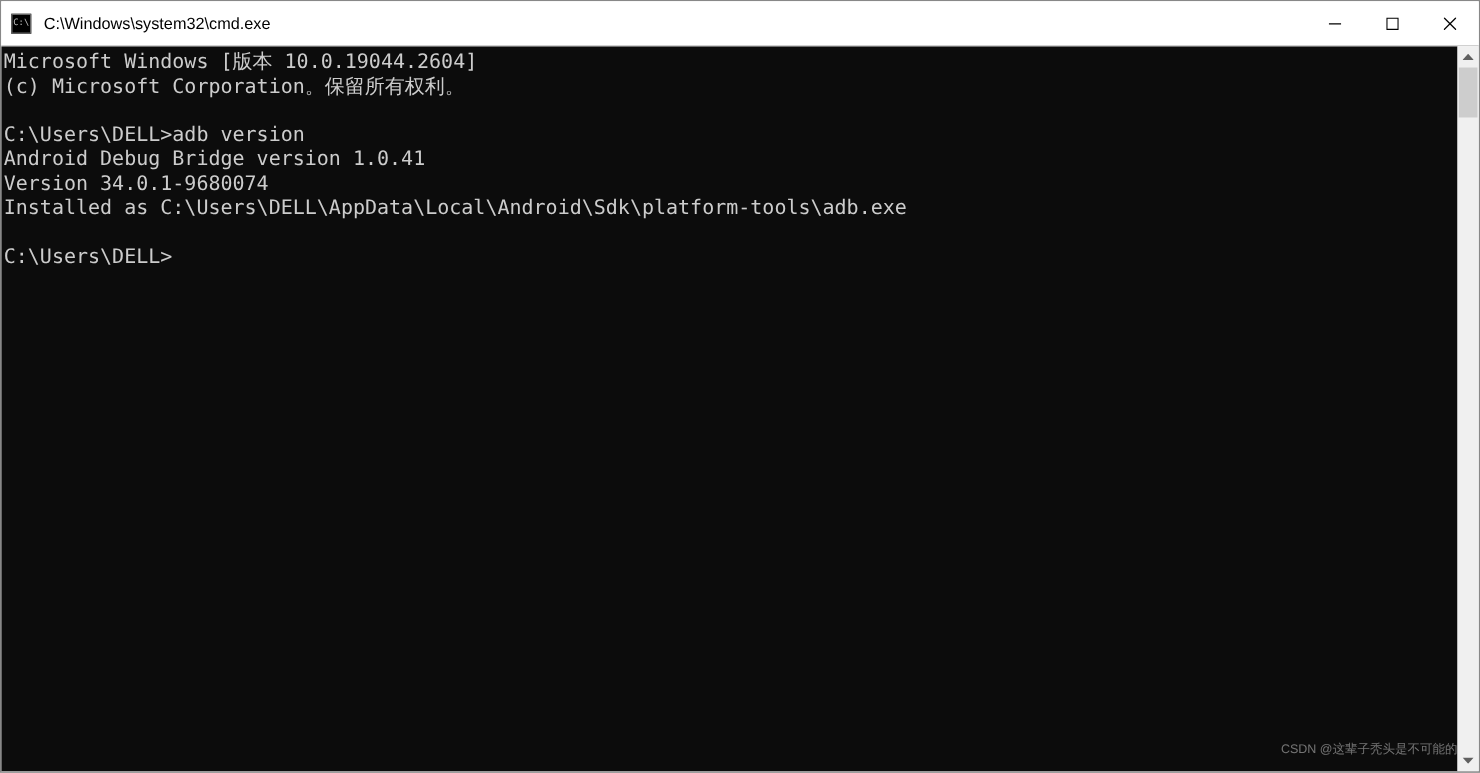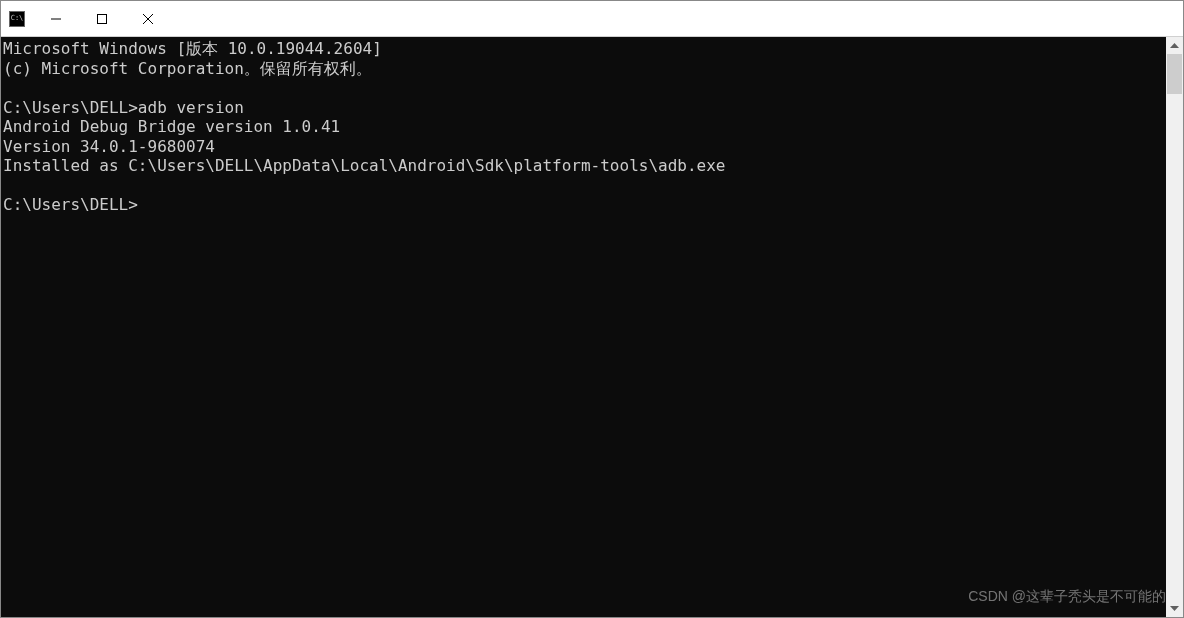--- a/index.html
+++ b/index.html
@@ -114,36 +114,37 @@
       left: 1px;
       height: 40px;
       background: #cdcdcd;
       cursor: pointer;
     }
     .watermark {
       position: absolute;
       bottom: 12px;
       right: 18px;
       color: rgba(200, 200, 200, 0.55);
-      font-size: 14px;
+      font-size: 10px;
       font-family: "Microsoft YaHei", sans-serif;
       pointer-events: none;
     }
     .term-line {
       display: block;
     }
   </style>
 </head>
 <body>
 
 <div class="window">
   <div class="titlebar">
     <div class="titlebar-icon">
       <span class="titlebar-icon-inner">C:\</span>
     </div>
+    <div class="titlebar-title">C:\Windows\system32\cmd.exe</div>
     <div class="titlebar-buttons">
       <div class="titlebar-btn">
         <svg viewBox="0 0 10 10">
             <line x1="0" y1="5" x2="10" y2="5" stroke="#000" stroke-width="1"></line>
           </svg>
       </div>
       <div class="titlebar-btn">
         <svg viewBox="0 0 10 10">
             <rect x="0.5" y="0.5" width="9" height="9" fill="none" stroke="#000" stroke-width="1"></rect>
           </svg>

